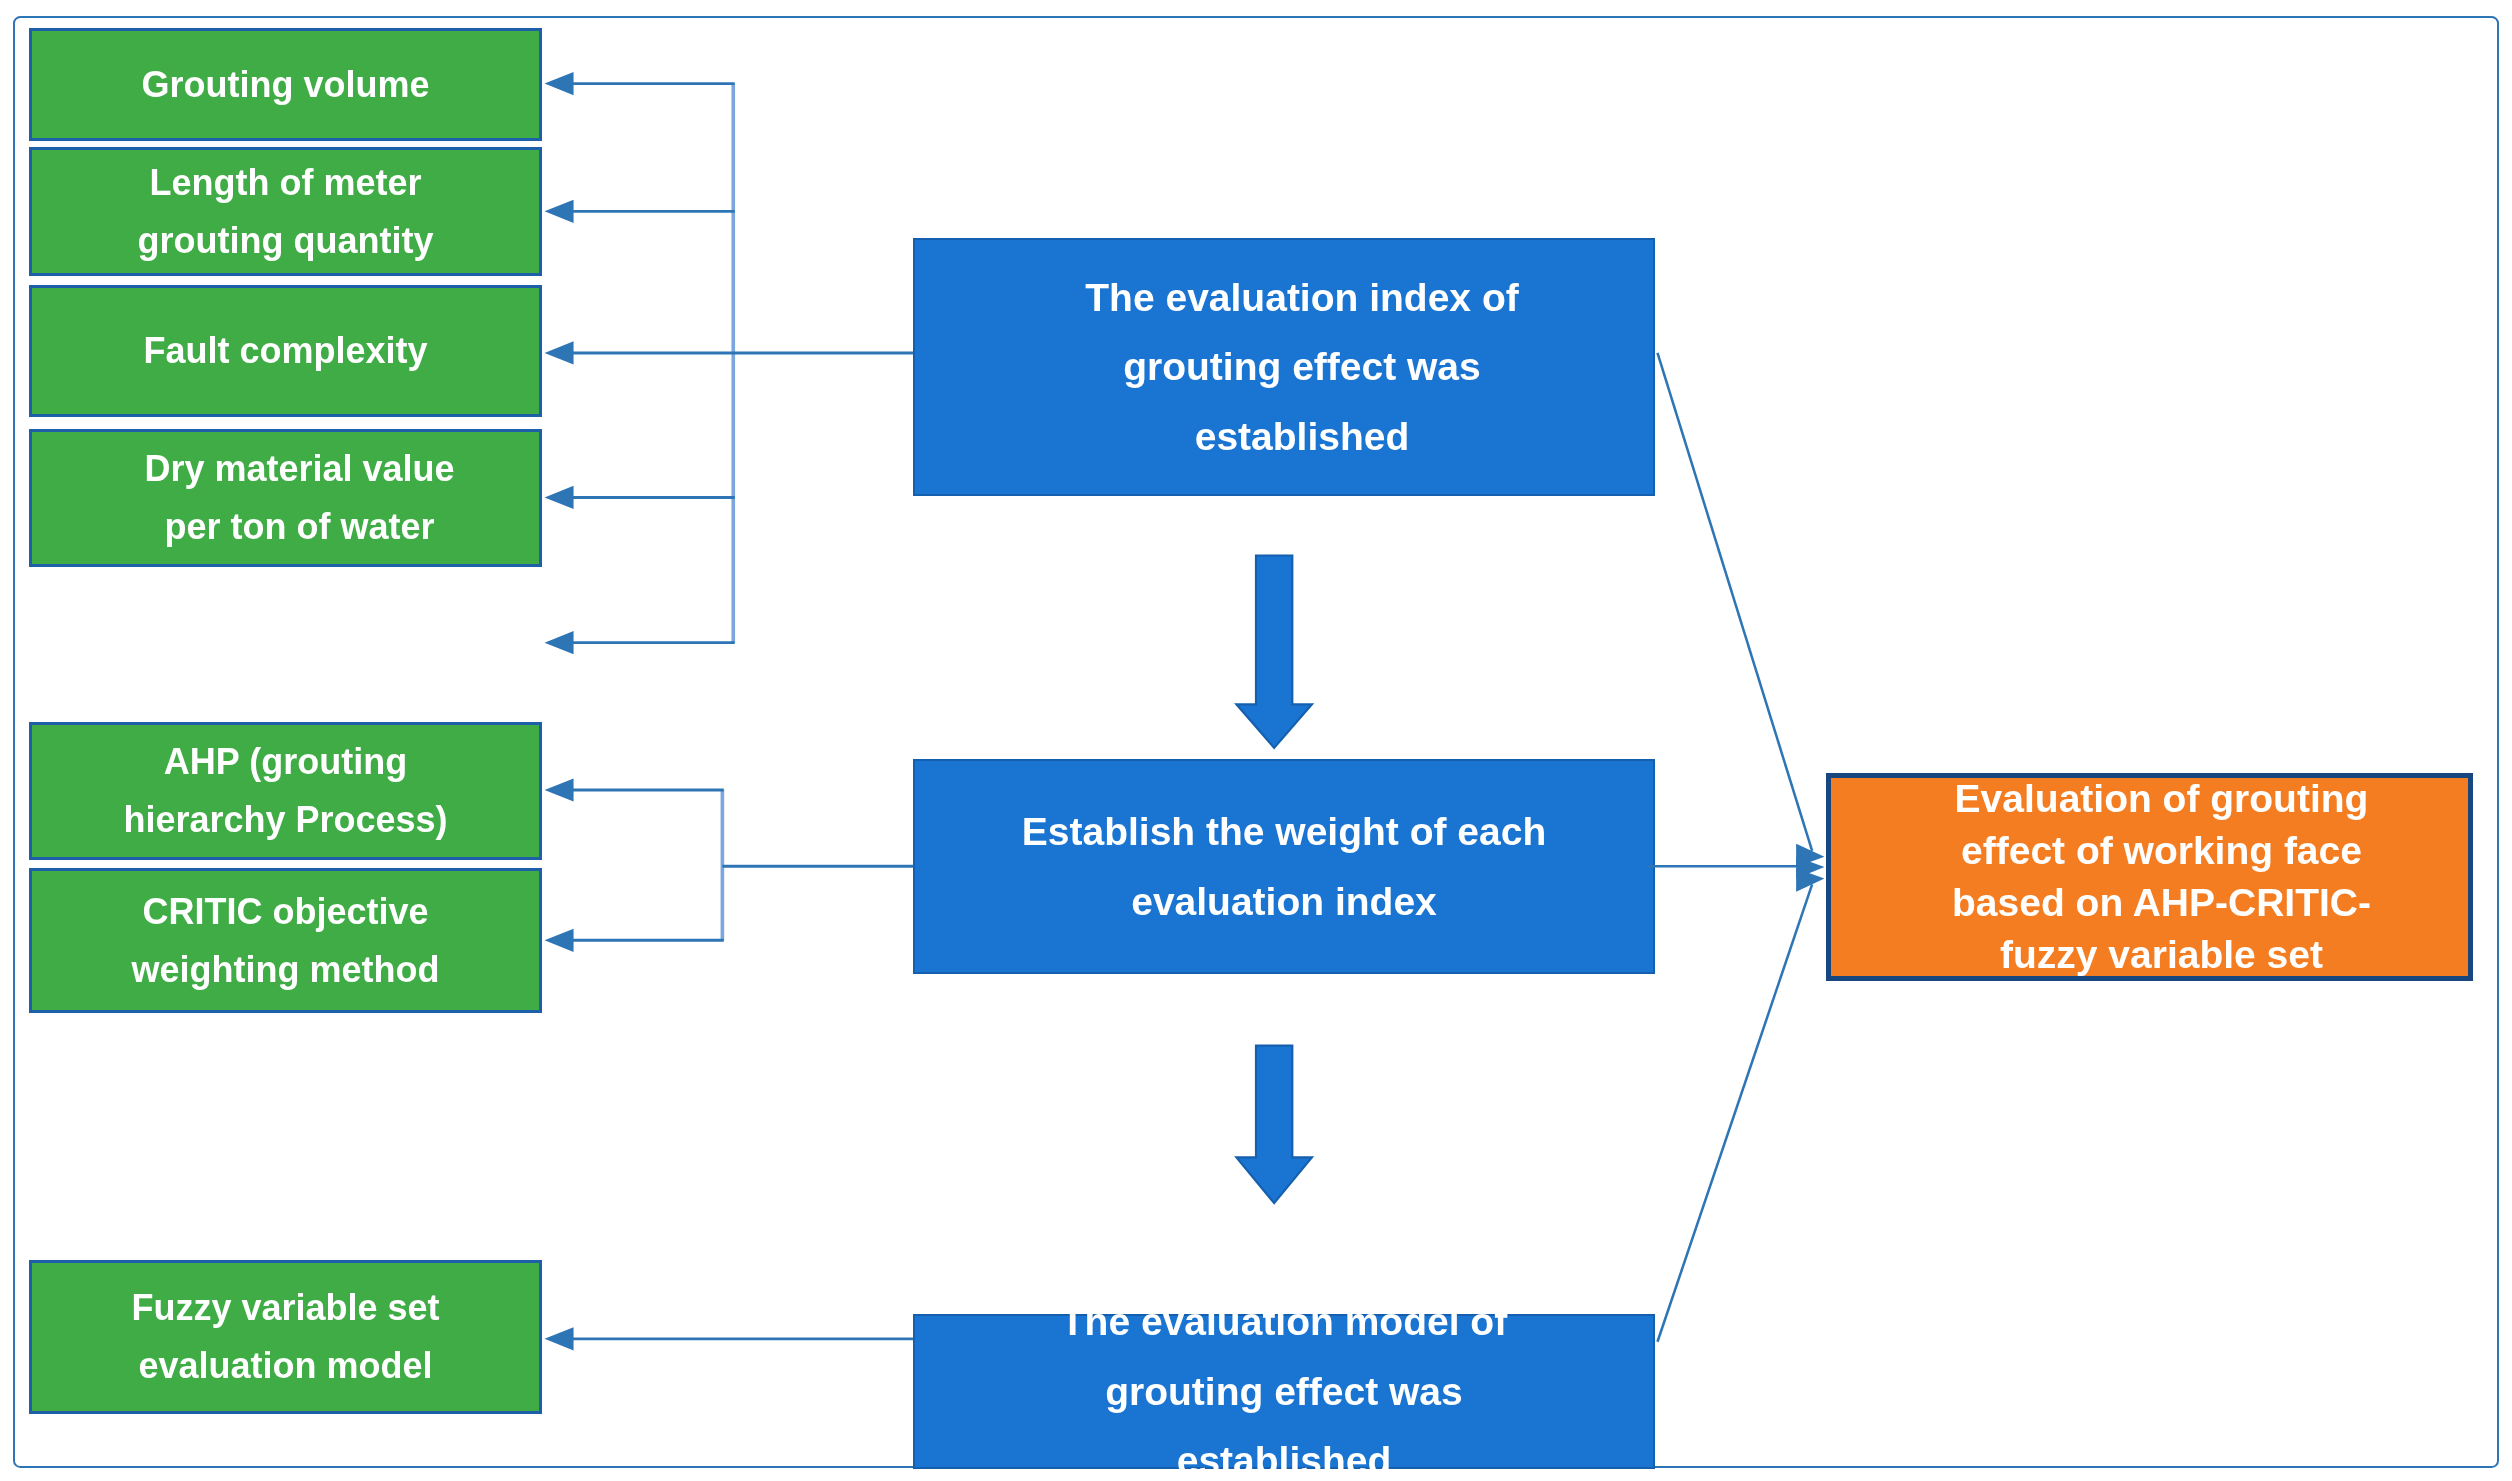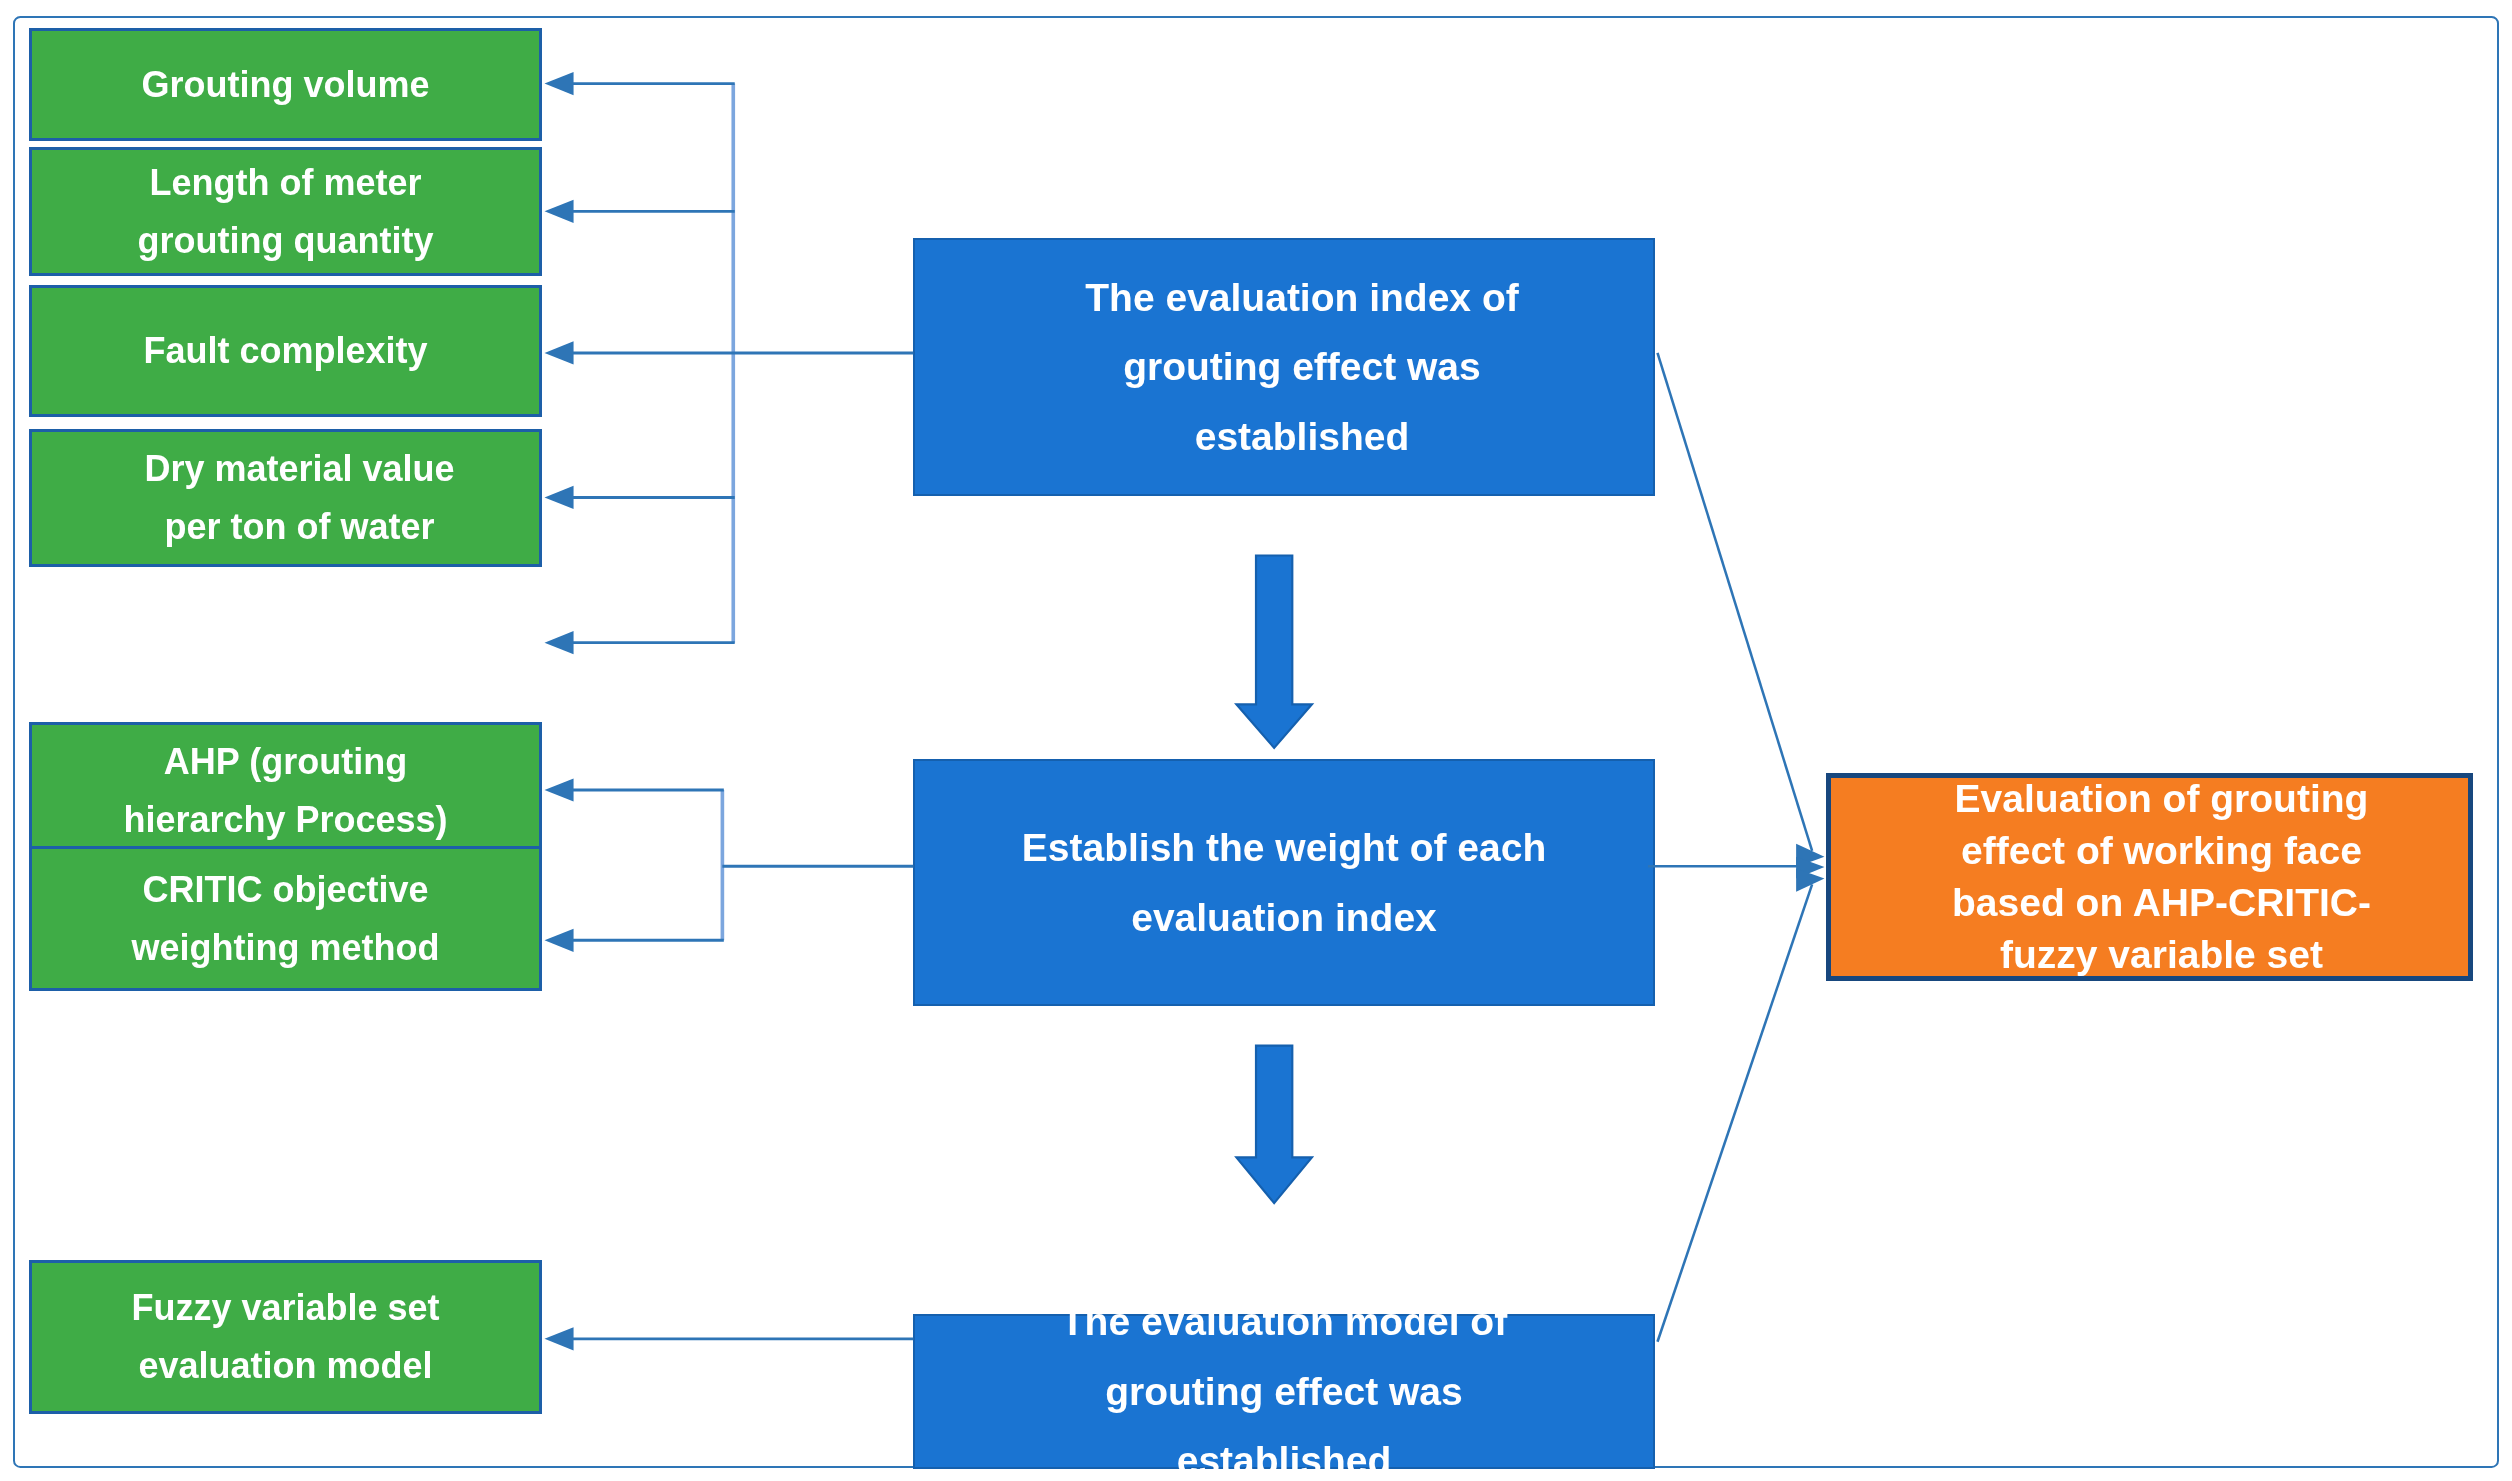--- a/index.html
+++ b/index.html
@@ -46,35 +46,35 @@
       <span>Fault complexity</span>
     </div>
   <div class="box indicator" style="top:429px;height:138px;padding-left:28px;">
       <span>Dry material value
 per ton of water</span>
     </div>
   <div class="box indicator" style="top:722px;height:138px;">
       <span>AHP (grouting
 hierarchy Process)</span>
     </div>
-  <div class="box indicator" style="top:846px;height:145px;">
+  <div class="box indicator" style="top:868px;height:145px;">
       <span>CRITIC objective
 weighting method</span>
     </div>
   <div class="box indicator" style="top:1260px;height:154px;">
       <span>Fuzzy variable set
 evaluation model</span>
     </div>
 
   <div class="box process" style="top:238px;height:258px;padding-left:36px;">
       <span>The evaluation index of
 grouting effect was
 established</span>
     </div>
-  <div class="box process" style="top:759px;height:247px;">
+  <div class="box process" style="top:759px;height:215px;">
       <span>Establish the weight of each
 evaluation index</span>
     </div>
   <div class="box process" style="top:1314px;height:155px;">
       <span>The evaluation model of
 grouting effect was
 established</span>
     </div>
 
   <div class="box result">

